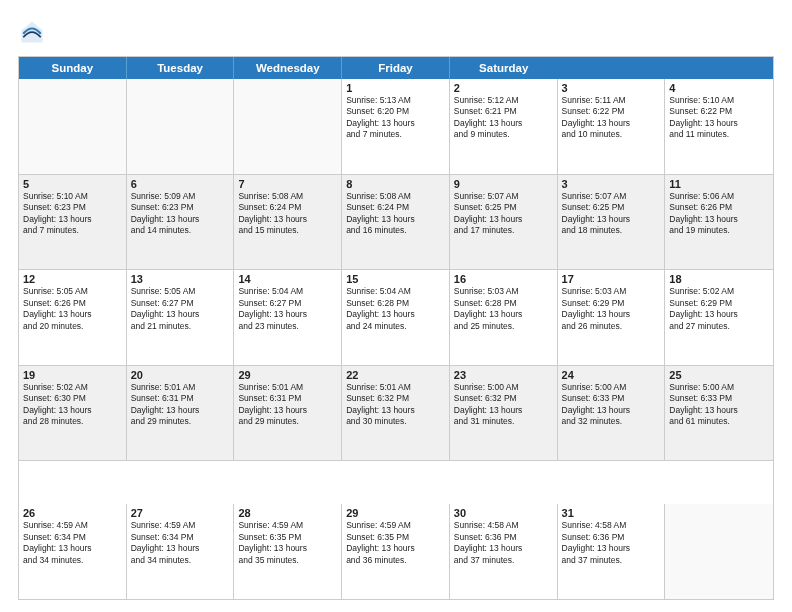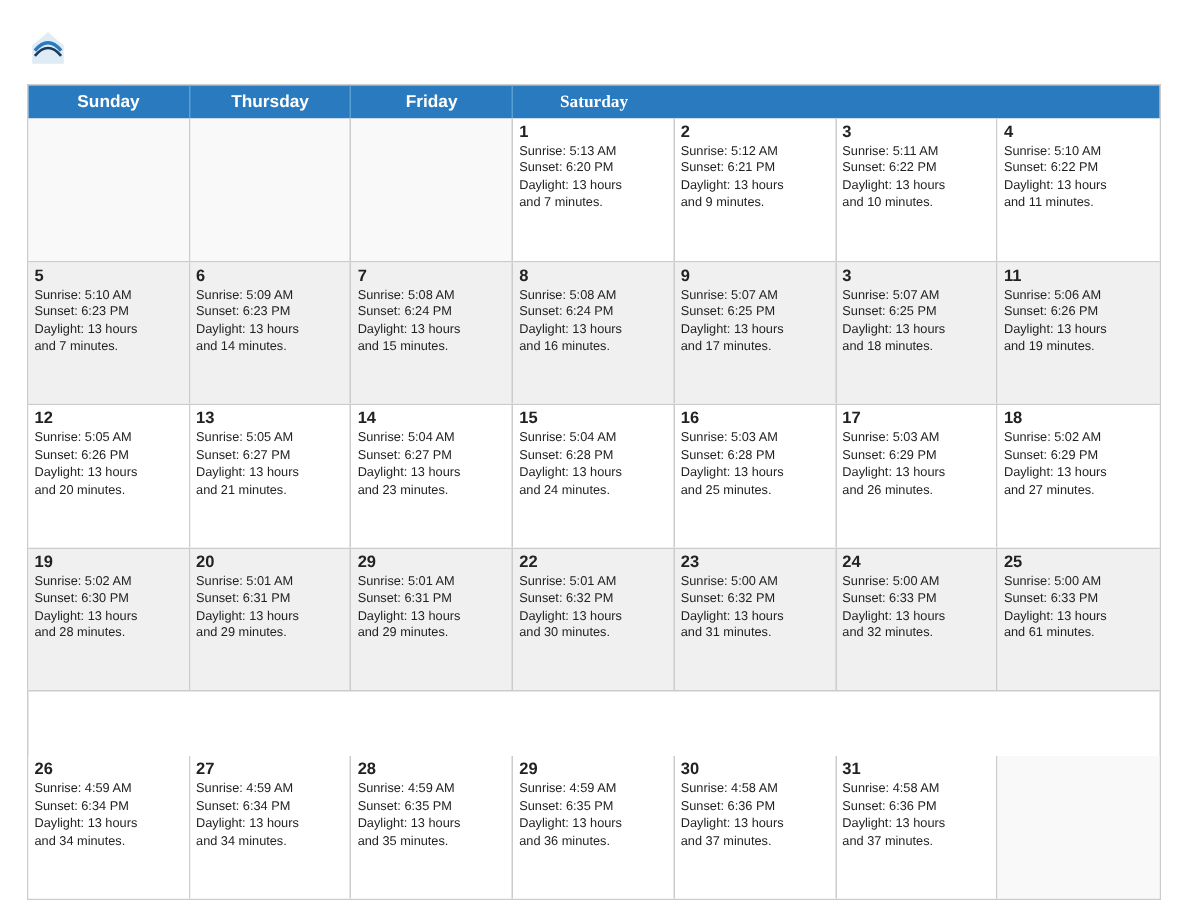--- a/index.html
+++ b/index.html
@@ -67,21 +67,21 @@
       background: #2a7abf;
     }
     .cal-header-cell {
       color: #fff;
       font-size: 11.5px;
       font-weight: bold;
       text-align: center;
       padding: 5px 2px;
       border-right: 1px solid #5a9fd4;
     }
-    .cal-header-cell:last-child { border-right: none; font-family: Liberation Serif, serif; }
+    .cal-header-cell:last-child { border-right: none; }
     .calendar-body {
       flex: 1;
       display: flex;
       flex-direction: column;
     }
     .cal-week {
       flex: 1;
       display: grid;
       grid-template-columns: repeat(7, 1fr);
       border-bottom: 1px solid #ccc;
@@ -132,21 +132,22 @@
     </div>
     <div class="title-block">
       <div class="main-title"></div>
       <div class="subtitle"></div>
     </div>
   </div>
 
   <div class="calendar">
     <div class="calendar-header-row">
     <div class="cal-header-cell">Sunday</div>
-        <div class="cal-header-cell">Thursday</div>
+        <div class="cal-header-cell">Tuesday</div>
+        <div class="cal-header-cell">Wednesday</div>
         <div class="cal-header-cell">Friday</div>
         <div class="cal-header-cell">Saturday</div>
       </div>
     <div class="calendar-body">
     <div class="cal-week">
           <div class="cal-cell empty"></div>
           <div class="cal-cell empty"></div>
           <div class="cal-cell empty"></div>
           <div class="cal-cell">
             <span class="day-num">1</span>

